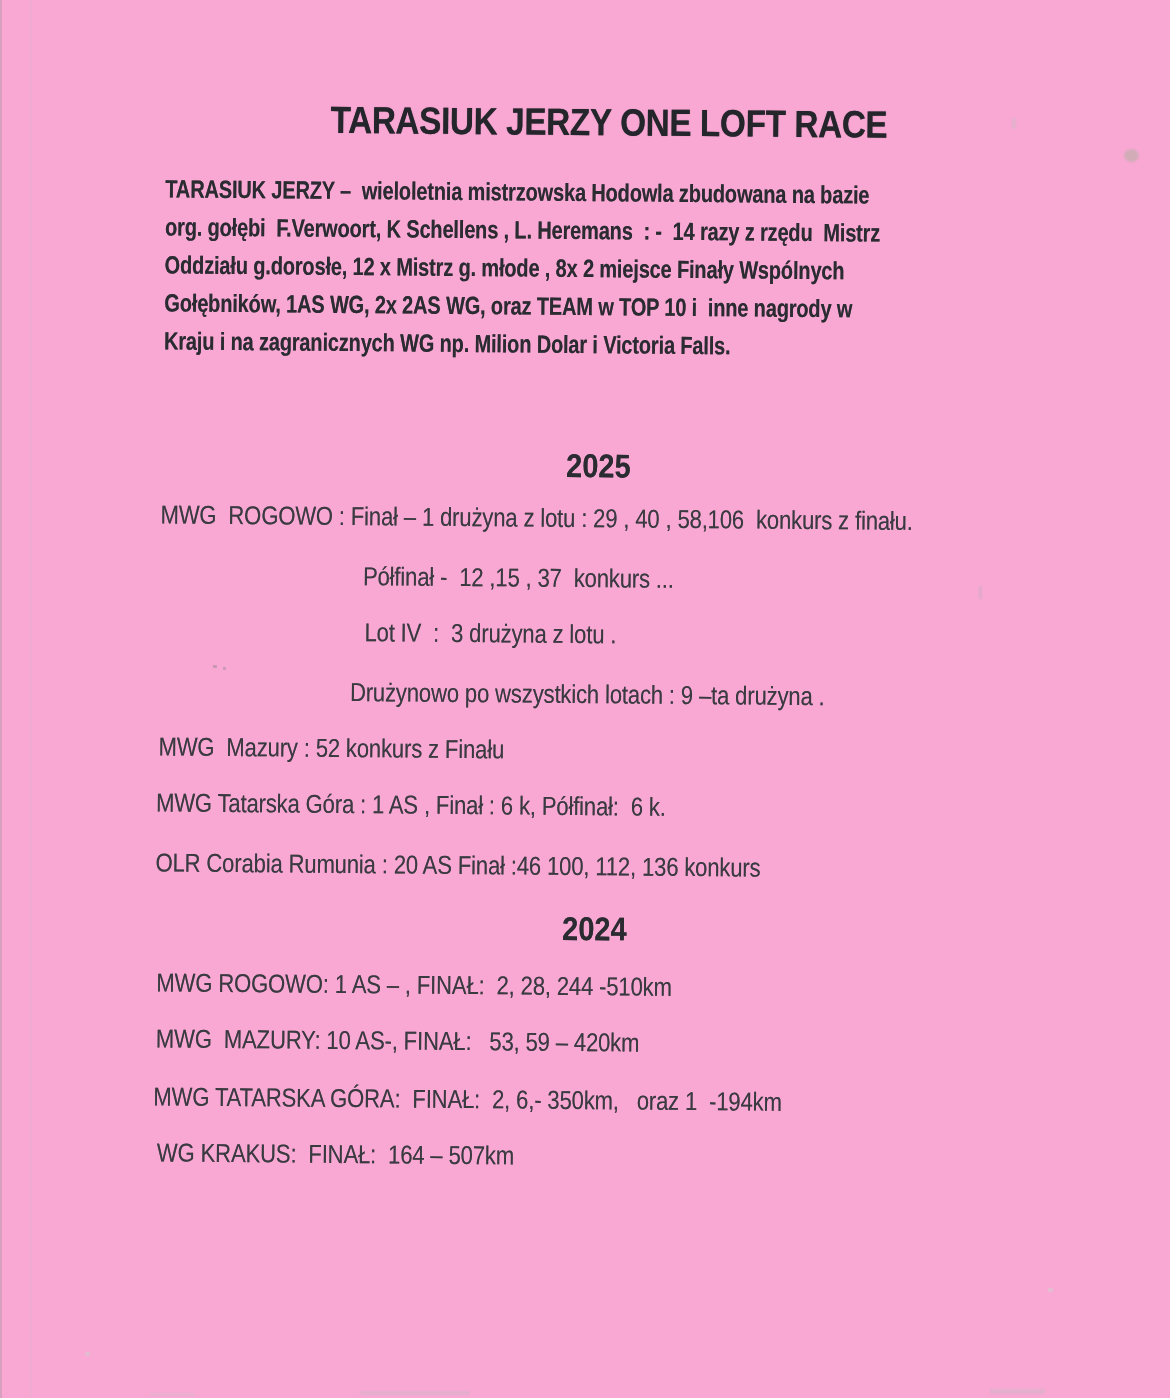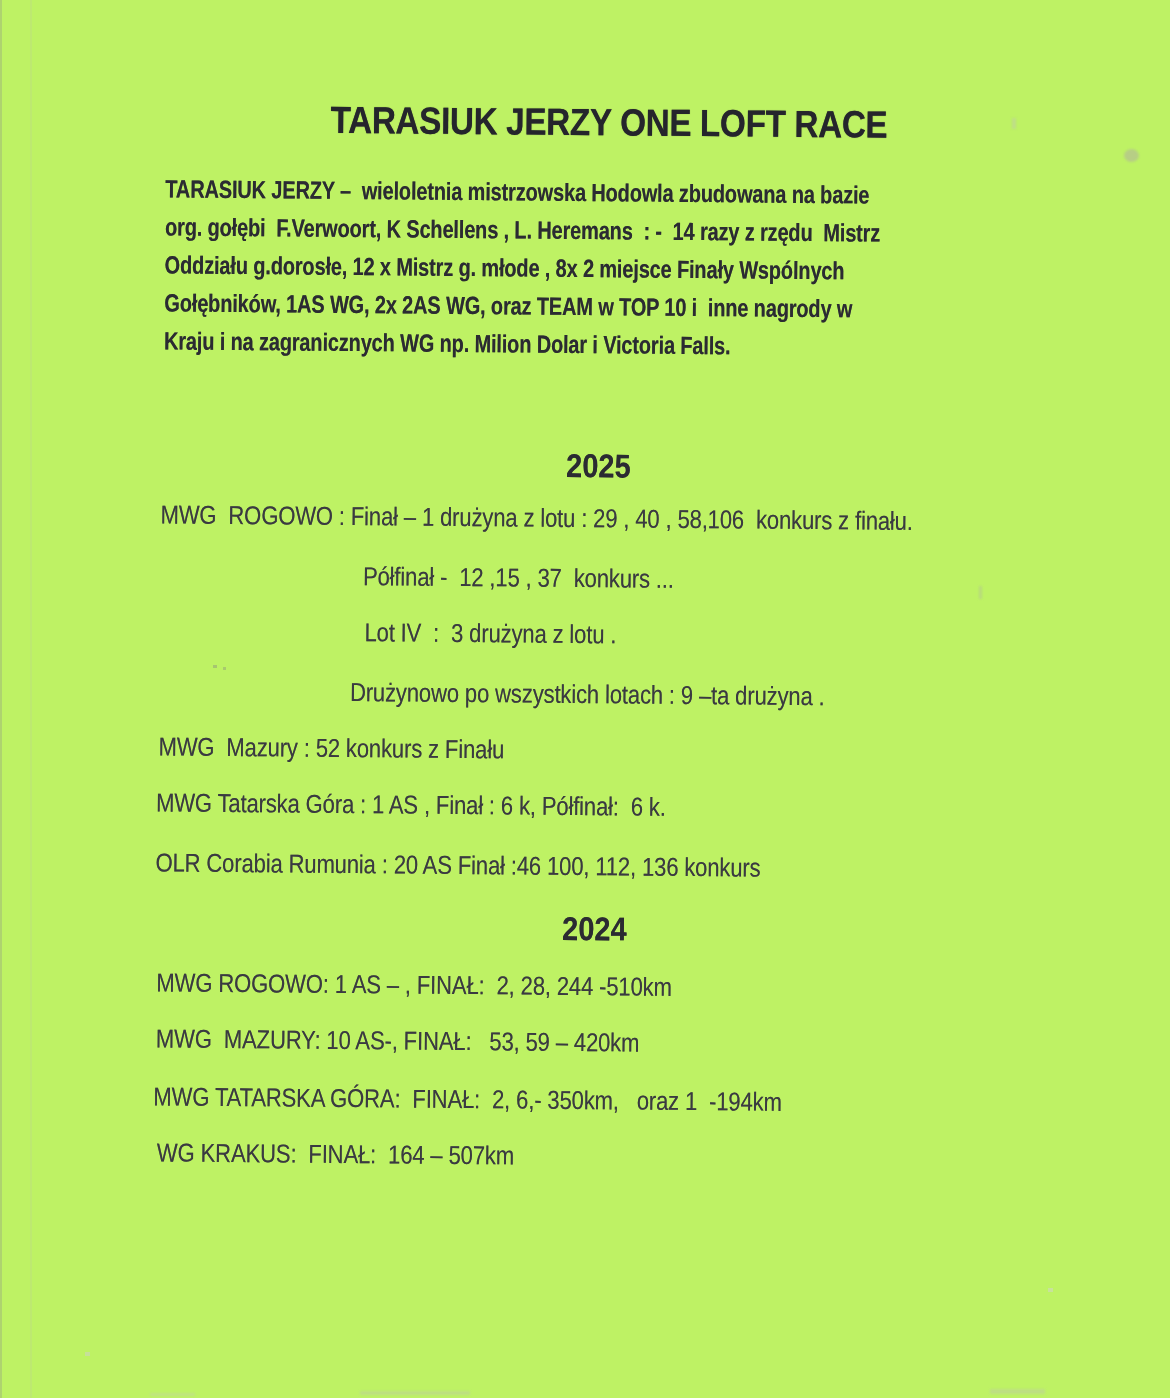--- a/index.html
+++ b/index.html
@@ -4,21 +4,21 @@
 <style>
   html, body {
     margin: 0;
     padding: 0;
     background: #ffffff;
   }
   .page {
     position: relative;
     width: 1170px;
     height: 1398px;
-    background: #bef264;
+    background: #f9a8d4;
     overflow: hidden;
     font-family: "Liberation Sans", sans-serif;
   }
   
   .content {
     position: absolute;
     left: 0; top: 0;
     width: 1170px;
     height: 1398px;
     transform: rotate(0.5deg);

